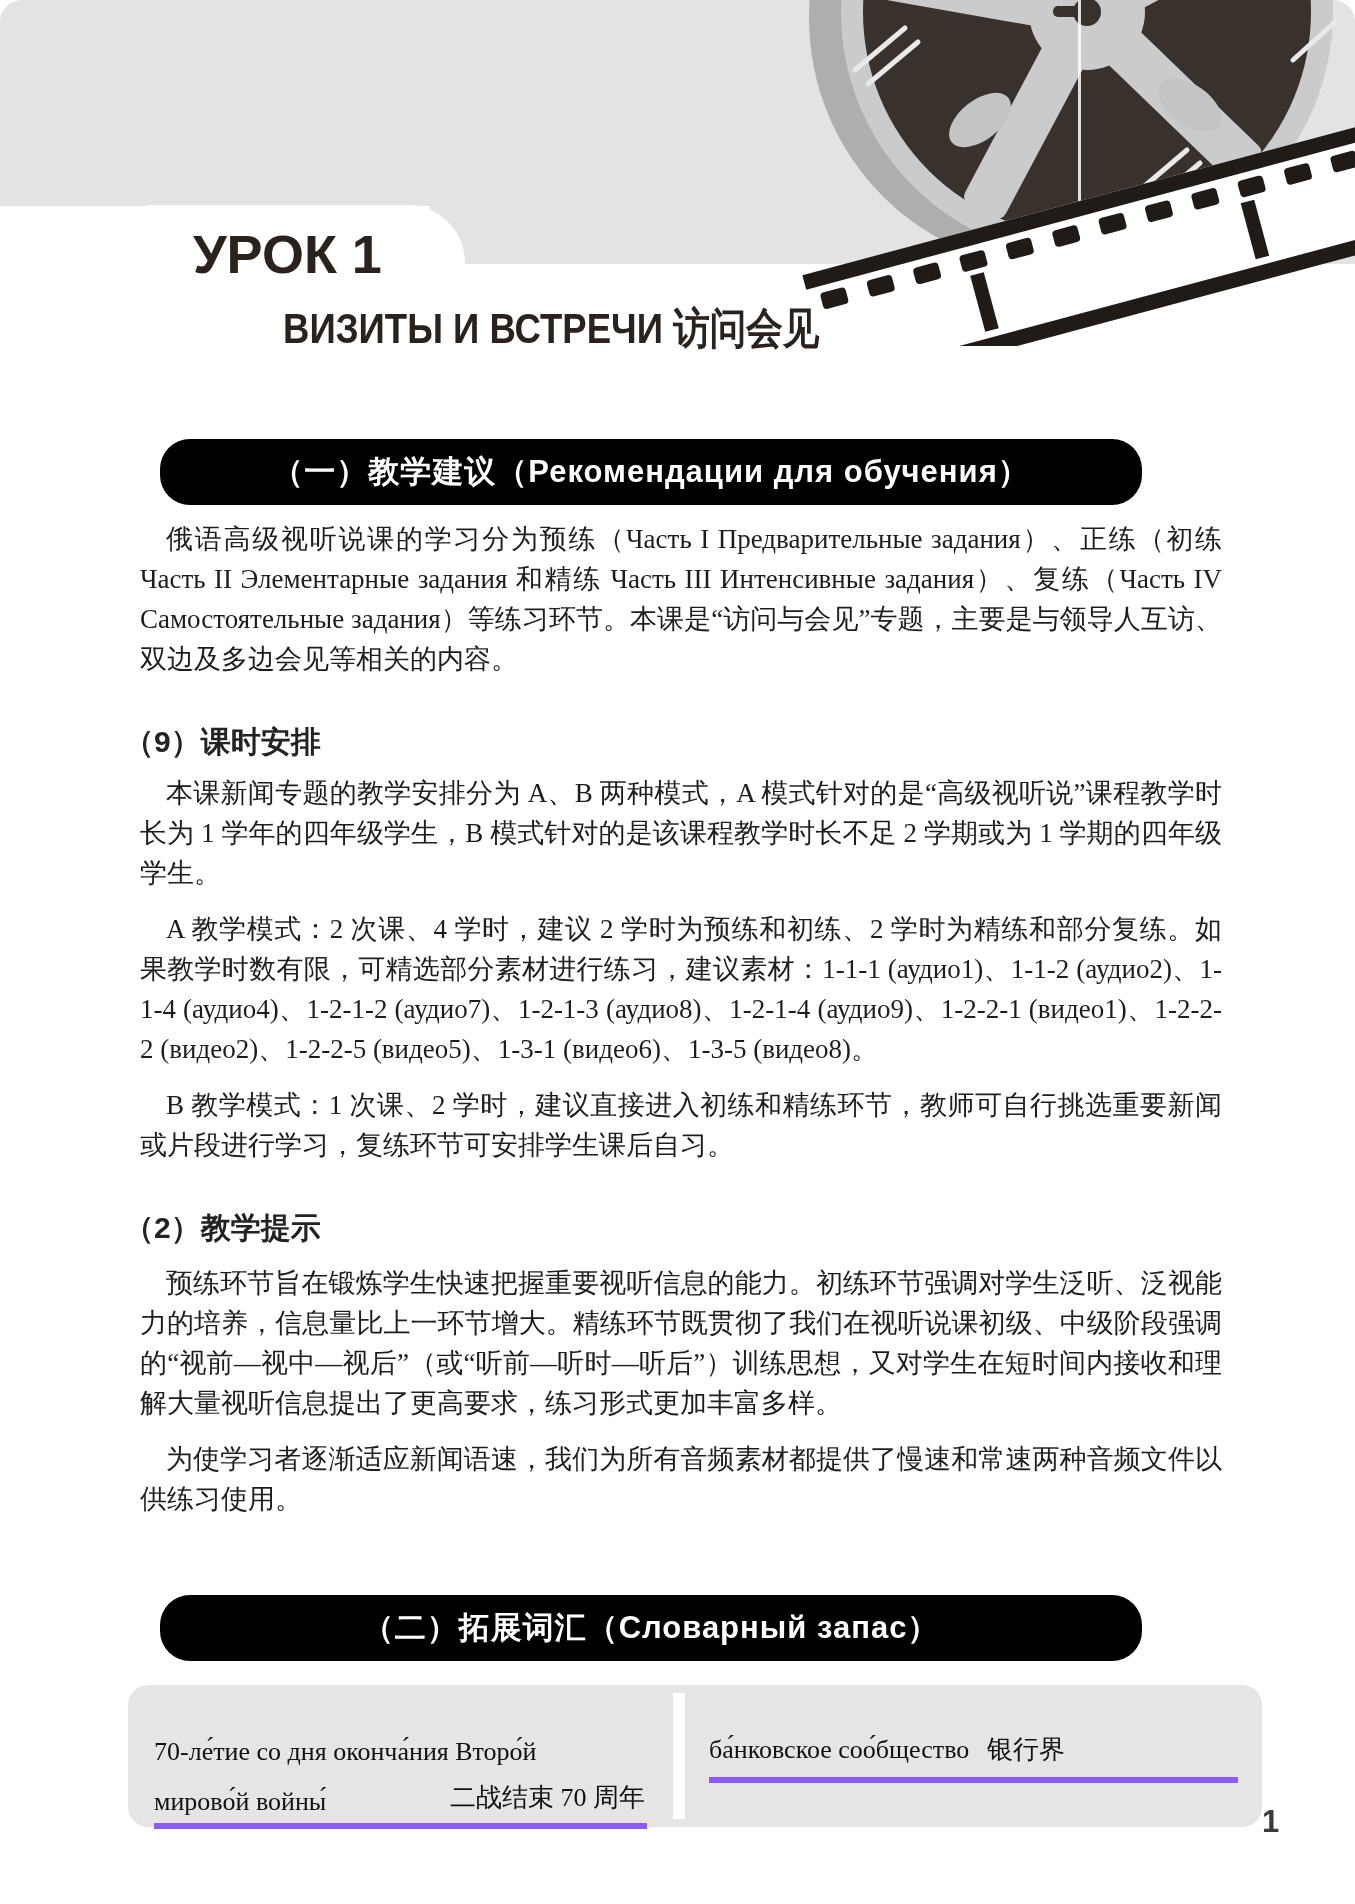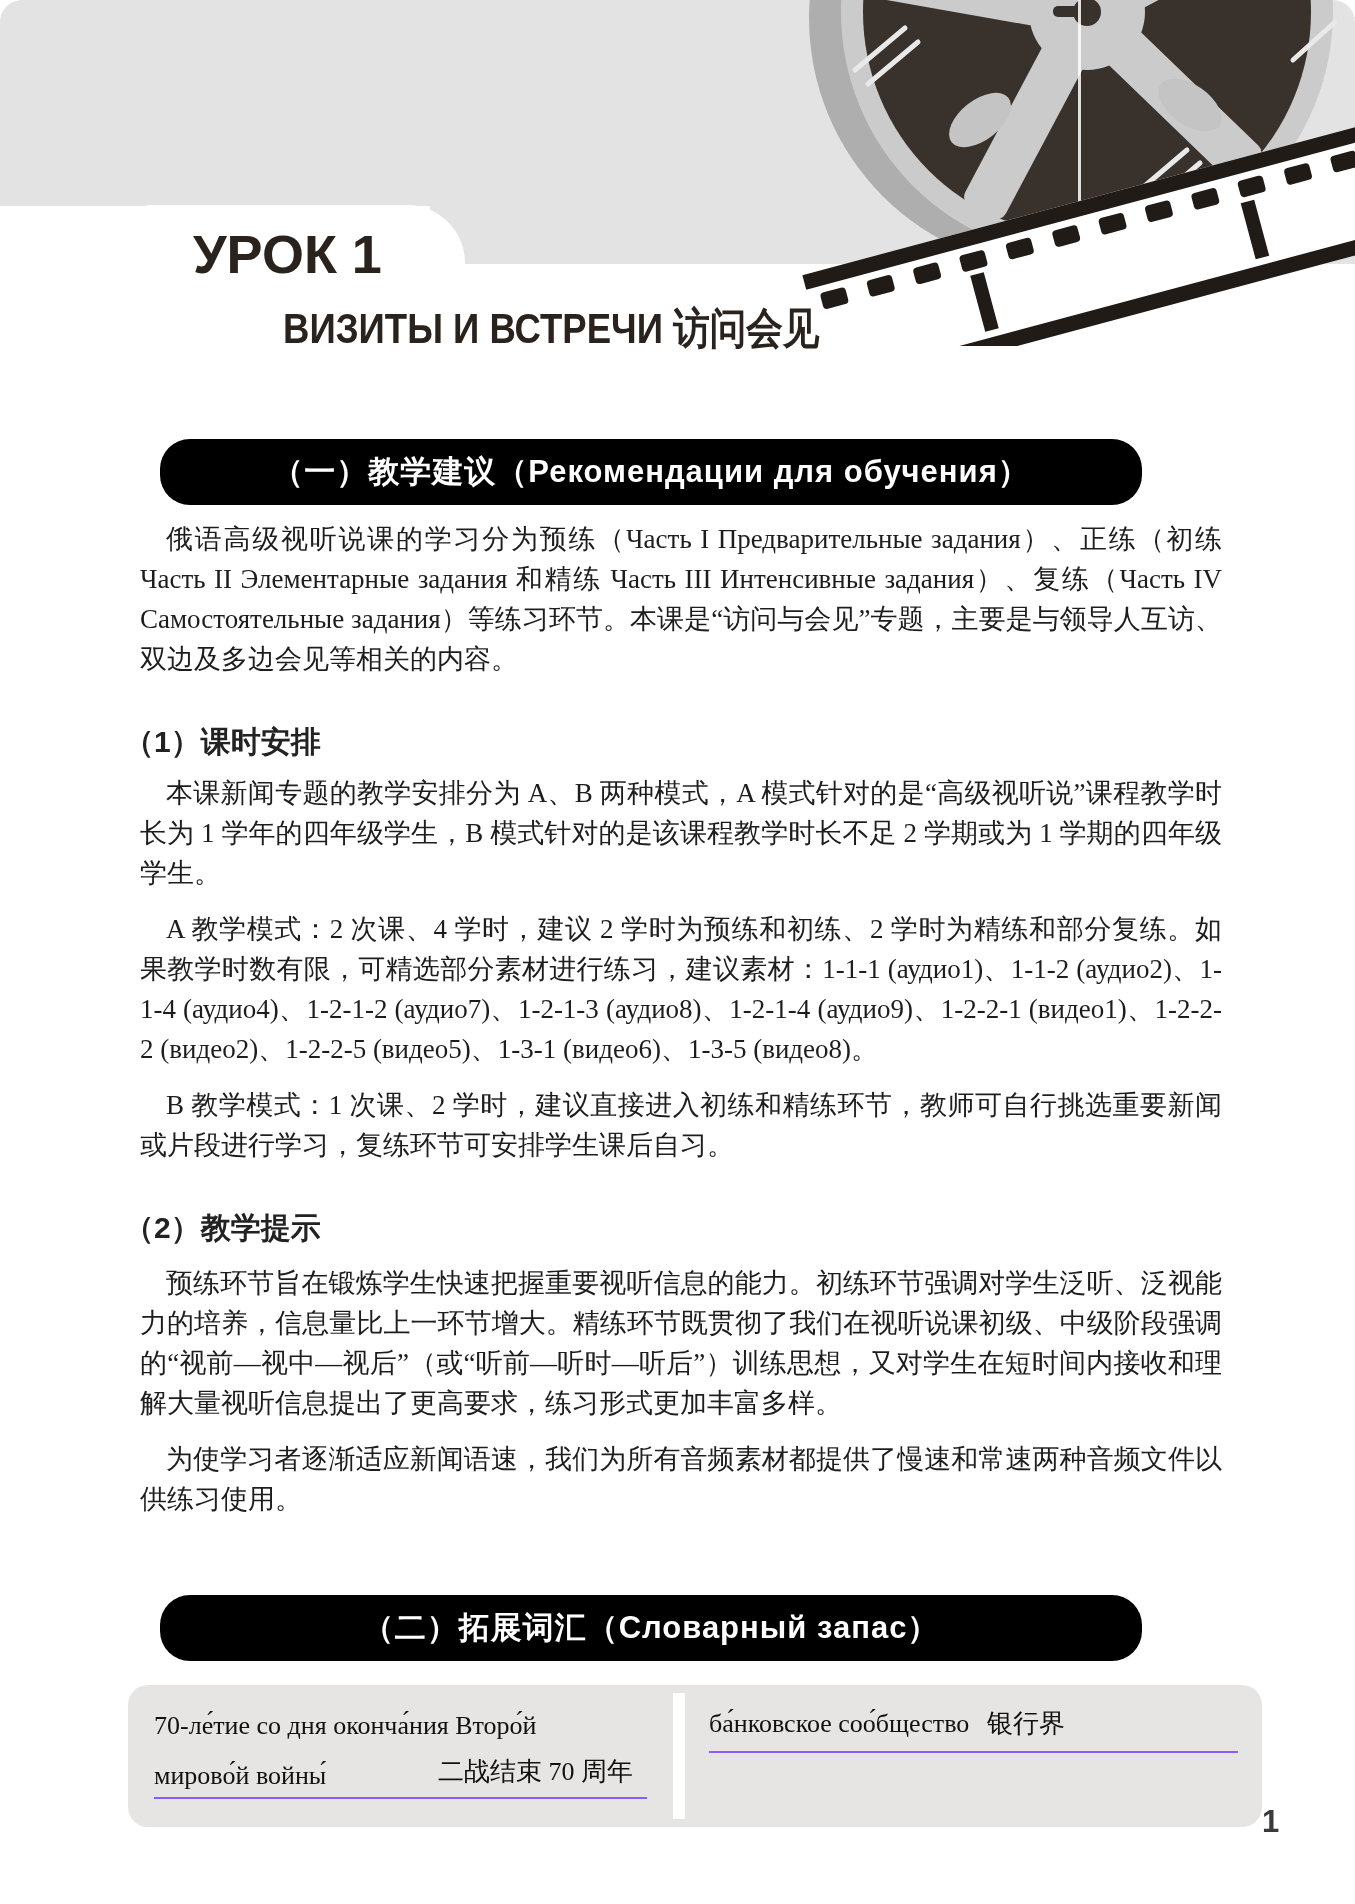--- a/index.html
+++ b/index.html
@@ -56,25 +56,25 @@
   
   .vocab{
     margin-top:24px;margin-left:4px;width:1134px;height:142px;
     background:#e6e5e3;border-radius:20px;display:flex;box-sizing:border-box;
     padding-top:12px;
   }
   .vocab-col{box-sizing:border-box;}
   .vocab-col.left{width:545px;padding:0 26px;}
   .vocab-divider{width:12px;background:#ffffff;margin-top:-4px;height:126px;}
   .vocab-col.right{flex:1;padding:0 24px;}
-  .vocab-entry{position:relative;border-bottom:2px solid #8b5cf6;font-size:26px;color:#111;}
+  .vocab-entry{position:relative;border-bottom:6px solid #8b5cf6;font-size:26px;color:#111;margin-top:26px;}
   .vocab-entry .ru{font-family:"Liberation Serif","DejaVu Serif",serif;}
   .vocab-entry.tall{height:100px;}
   .vocab-entry.tall .ru{display:block;width:410px;line-height:50px;padding-top:4px;}
-  .vocab-entry.tall .zh{position:absolute;right:14px;bottom:8px;text-align:right;}
+  .vocab-entry.tall .zh{position:absolute;right:2px;bottom:8px;text-align:right;}
   .vocab-entry.r1{height:46px;line-height:46px;}
   .vocab-entry.r2{height:54px;line-height:54px;}
   .vocab-entry .zh-fixed{position:absolute;left:278px;top:0;}
   
   .pagenum{
     position:absolute;left:1262px;top:1804px;z-index:4;
     font-family:"Liberation Sans","DejaVu Sans",sans-serif;
     font-weight:bold;font-size:31px;color:#3b3b3b;
   }
 </style>
@@ -155,21 +155,21 @@
   </div>
 
   <h1 class="page-title">ВИЗИТЫ И ВСТРЕЧИ 访问会见</h1>
 
   <div class="main">
 
     <div class="banner">（一）教学建议（Рекомендации для обучения）</div>
 
     <p class="para p-intro">俄语高级视听说课的学习分为预练（Часть I Предварительные задания）、正练（初练 Часть II Элементарные задания 和精练 Часть III Интенсивные задания）、复练（Часть IV Самостоятельные задания）等练习环节。本课是“访问与会见”专题，主要是与领导人互访、双边及多边会见等相关的内容。</p>
 
-    <h2 class="subhead">（1）课时安排</h2>
+    <h2 class="subhead">（9）课时安排</h2>
     <p class="para p-a2">本课新闻专题的教学安排分为 A、B 两种模式，A 模式针对的是“高级视听说”课程教学时长为 1 学年的四年级学生，B 模式针对的是该课程教学时长不足 2 学期或为 1 学期的四年级学生。</p>
     <p class="para p-a3">A 教学模式：2 次课、4 学时，建议 2 学时为预练和初练、2 学时为精练和部分复练。如果教学时数有限，可精选部分素材进行练习，建议素材：1-1-1 (аудио1)、1-1-2 (аудио2)、1-1-4 (аудио4)、1-2-1-2 (аудио7)、1-2-1-3 (аудио8)、1-2-1-4 (аудио9)、1-2-2-1 (видео1)、1-2-2-2 (видео2)、1-2-2-5 (видео5)、1-3-1 (видео6)、1-3-5 (видео8)。</p>
     <p class="para p-a4">B 教学模式：1 次课、2 学时，建议直接进入初练和精练环节，教师可自行挑选重要新闻或片段进行学习，复练环节可安排学生课后自习。</p>
 
     <h2 class="subhead h2b">（2）教学提示</h2>
     <p class="para p-b1">预练环节旨在锻炼学生快速把握重要视听信息的能力。初练环节强调对学生泛听、泛视能力的培养，信息量比上一环节增大。精练环节既贯彻了我们在视听说课初级、中级阶段强调的“视前—视中—视后”（或“听前—听时—听后”）训练思想，又对学生在短时间内接收和理解大量视听信息提出了更高要求，练习形式更加丰富多样。</p>
     <p class="para p-b2">为使学习者逐渐适应新闻语速，我们为所有音频素材都提供了慢速和常速两种音频文件以供练习使用。</p>
 
     <div class="banner banner2">（二）拓展词汇（Словарный запас）</div>
 

